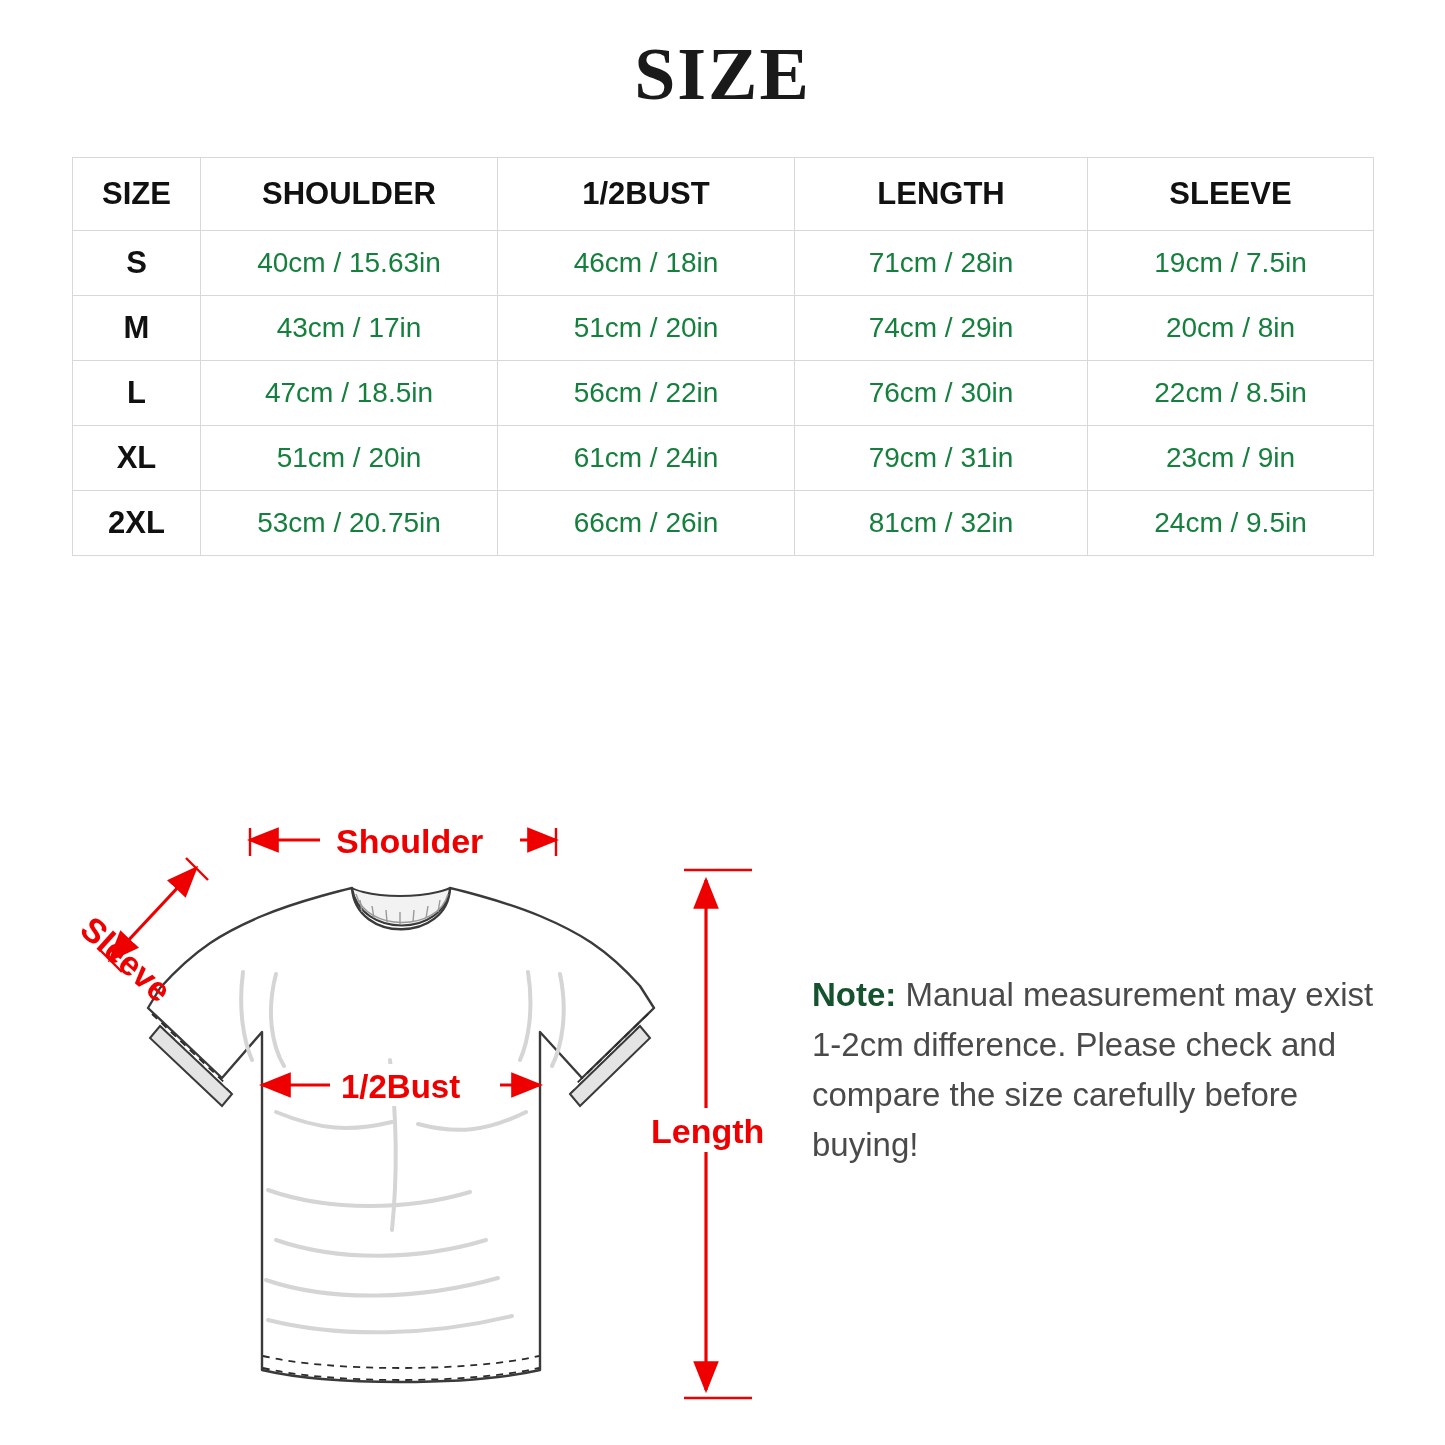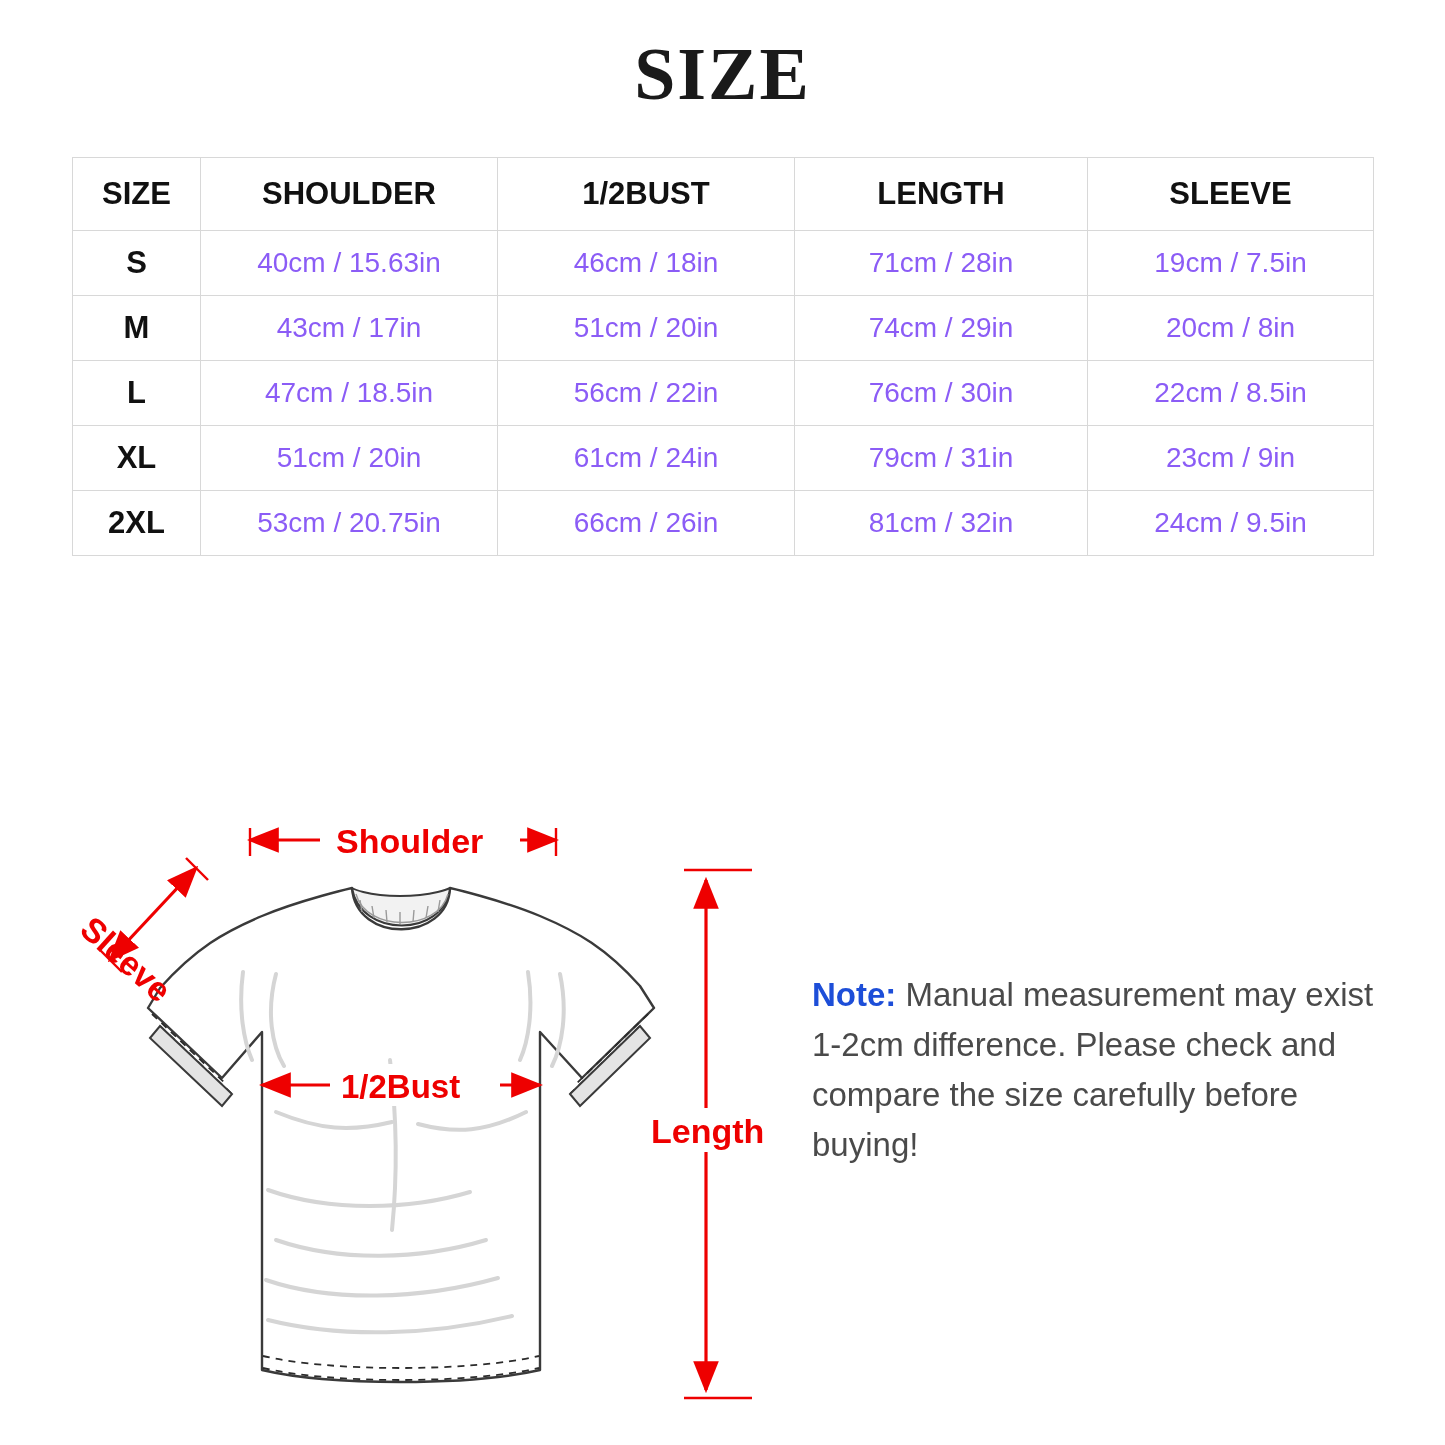--- a/index.html
+++ b/index.html
@@ -54,21 +54,21 @@
     height: 72px;
   }
   table.size-table td.size-label {
     font-size: 31px;
     font-weight: 700;
     color: #111;
   }
   table.size-table td.val {
     font-size: 28px;
     font-weight: 400;
-    color: #8b5cf6;
+    color: #15803d;
   }
   col.c-size    { width: 128px; }
   col.c-shoulder{ width: 297px; }
   col.c-bust    { width: 297px; }
   col.c-length  { width: 293px; }
   col.c-sleeve  { width: 286px; }
 
   
   .diagram {
     position: absolute;
@@ -85,21 +85,21 @@
   .note {
     position: absolute;
     left: 812px;
     top: 970px;
     width: 570px;
     font-size: 33px;
     line-height: 1.52;
     color: #4a4a4a;
   }
   .note b {
-    color: #1d4ed8;
+    color: #14532d;
     font-weight: 700;
   }
 </style>
 </head>
 <body>
 
 <div class="title">SIZE</div>
 
 <div class="table-wrap">
   <table class="size-table">

